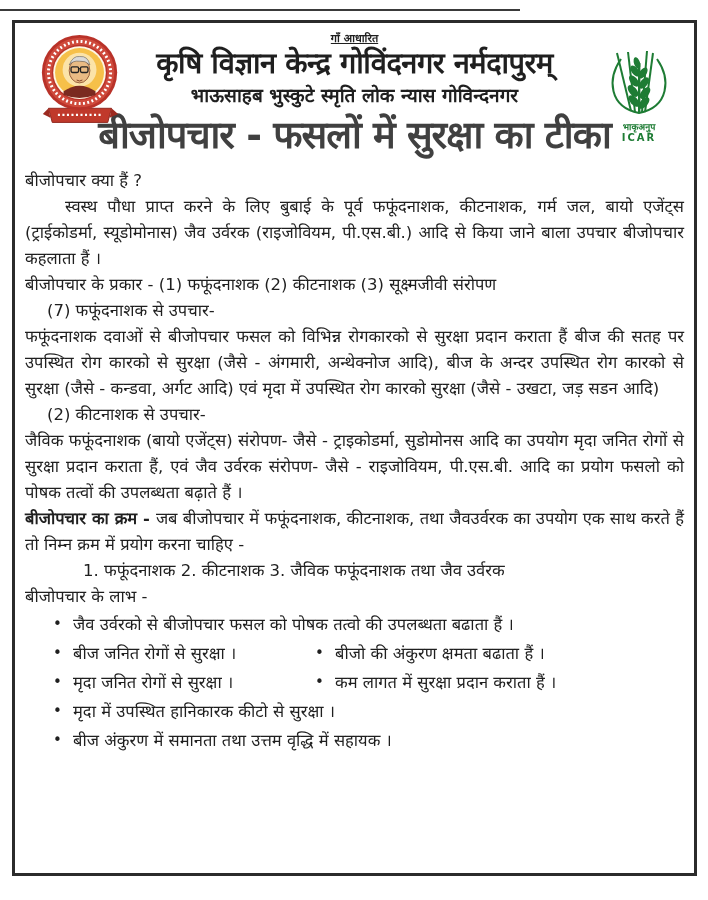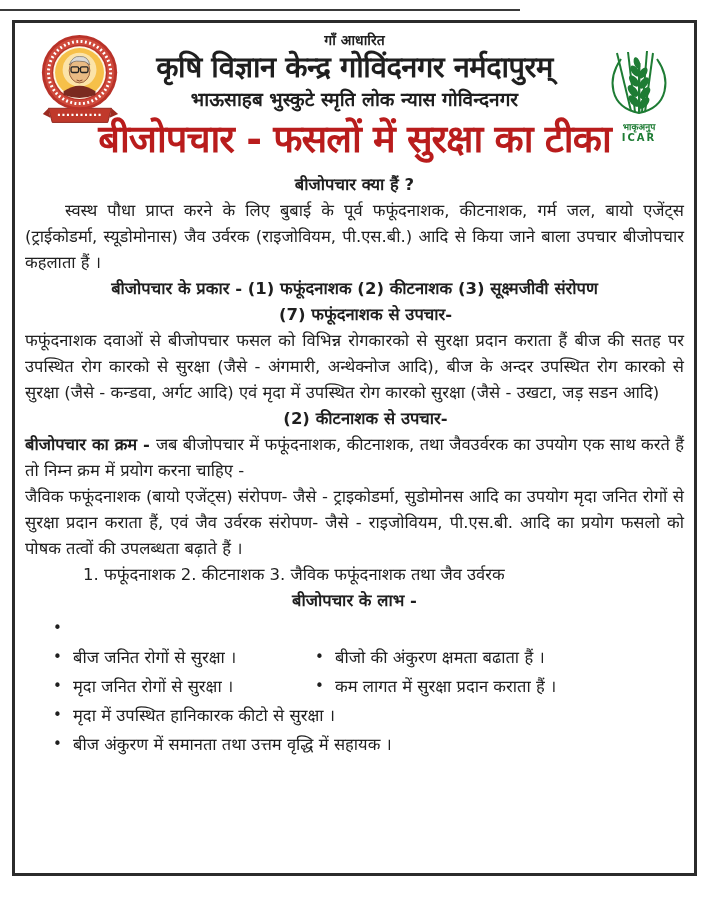--- a/index.html
+++ b/index.html
@@ -22,30 +22,30 @@
     border:3px solid #2b2b2b;
     background:#ffffff;
     padding:4px 10px 0 10px;
   }
   
   .header { position:relative; text-align:center; }
   .emblem { position:absolute; left:10px; top:6px; width:90px; height:96px; }
   .icar-wrap { position:absolute; right:2px; top:22px; width:86px; height:96px; text-align:center; }
   .icar-hindi { font-size:9px; font-weight:bold; color:#1e7c34; line-height:9px; margin-top:-14px; }
   .icar-en { font-size:10px; font-weight:bold; color:#1e7c34; letter-spacing:2px; line-height:11px; }
-  .tagline { font-size:14px; font-weight:bold; padding-top:3px; }
+  .tagline { font-size:11px; font-weight:bold; padding-top:3px;text-decoration:underline; }
   .org-name { font-size:29px; font-weight:800; line-height:36px; letter-spacing:-0.5px; }
   .org-sub { font-size:19px; font-weight:800; line-height:24px; margin-top:2px; }
   .banner-title {
     font-size:38px; font-weight:800; line-height:46px; margin-top:5px;
-    letter-spacing:-1px; color:#b91c1c;
+    letter-spacing:-1px; color:#404040;
   }
   
   .body-text { margin-top:10px; font-size:16.5px; line-height:26px; }
-  .h  { font-weight:bold;text-align:center; }
+  .h  { font-weight:normal; }
   .sub { padding-left:22px; }
   .para { text-align:justify; }
   .indent { text-indent:40px; }
   .seq { padding-left:58px; }
   .bullet { display:flex; line-height:29px; padding-left:28px; }
   .dot { width:20px; flex:0 0 20px; font-size:15px; }
   .bullet-row { display:flex; }
   .bullet-row .col1 { width:290px; flex:0 0 290px; }
   .bullet-row .col2 { flex:1; padding-left:0; }
   b.lead { font-weight:bold; margin-right:6px; }
@@ -122,29 +122,30 @@
       <p class="h">बीजोपचार क्या हैं ?</p>
       <p class="para indent">स्वस्थ पौधा प्राप्त करने के लिए बुबाई के पूर्व फफूंदनाशक, कीटनाशक, गर्म जल, बायो एजेंट्स (ट्राईकोडर्मा, स्यूडोमोनास) जैव उर्वरक (राइजोवियम, पी.एस.बी.) आदि से किया जाने बाला उपचार बीजोपचार कहलाता हैं ।</p>
 
       <p class="h">बीजोपचार के प्रकार - (1) फफूंदनाशक (2) कीटनाशक (3) सूक्ष्मजीवी संरोपण</p>
 
       <p class="h sub">(7) फफूंदनाशक से उपचार-</p>
       <p class="para">फफूंदनाशक दवाओं से बीजोपचार फसल को विभिन्न रोगकारको से सुरक्षा प्रदान कराता हैं बीज की सतह पर उपस्थित रोग कारको से सुरक्षा (जैसे - अंगमारी, अन्थेक्नोज आदि), बीज के अन्दर उपस्थित रोग कारको से सुरक्षा (जैसे - कन्डवा, अर्गट आदि) एवं मृदा में उपस्थित रोग कारको सुरक्षा (जैसे - उखटा, जड़ सडन आदि)</p>
 
       <p class="h sub">(2) कीटनाशक से उपचार-</p>
 
+      <p class="para">जैविक फफूंदनाशक (बायो एजेंट्स) संरोपण- जैसे - ट्राइकोडर्मा, सुडोमोनस आदि का उपयोग मृदा जनित रोगों से सुरक्षा प्रदान कराता हैं, एवं जैव उर्वरक संरोपण- जैसे - राइजोवियम, पी.एस.बी. आदि का प्रयोग फसलो को पोषक तत्वों की उपलब्धता बढ़ाते हैं ।</p>
+
       <p class="para"><b class="lead">बीजोपचार का क्रम -</b><span>जब बीजोपचार में फफूंदनाशक, कीटनाशक, तथा जैवउर्वरक का उपयोग एक साथ करते हैं तो निम्न क्रम में प्रयोग करना चाहिए -</span></p>
-
-      <p class="para">जैविक फफूंदनाशक (बायो एजेंट्स) संरोपण- जैसे - ट्राइकोडर्मा, सुडोमोनस आदि का उपयोग मृदा जनित रोगों से सुरक्षा प्रदान कराता हैं, एवं जैव उर्वरक संरोपण- जैसे - राइजोवियम, पी.एस.बी. आदि का प्रयोग फसलो को पोषक तत्वों की उपलब्धता बढ़ाते हैं ।</p>
       <p class="seq">1. फफूंदनाशक 2. कीटनाशक 3. जैविक फफूंदनाशक तथा जैव उर्वरक</p>
 
       <p class="h">बीजोपचार के लाभ -</p>
 
       <div class="bullet">
         <span class="dot">•</span>
+        <span>जैव उर्वरको से बीजोपचार फसल को पोषक तत्वो की उपलब्धता बढाता हैं ।</span>
       </div>
       <div class="bullet-row">
         <div class="bullet col1">
           <span class="dot">•</span>
           <span>बीज जनित रोगों से सुरक्षा ।</span>
         </div>
         <div class="bullet col2">
           <span class="dot">•</span>
           <span>बीजो की अंकुरण क्षमता बढाता हैं ।</span>
         </div>

